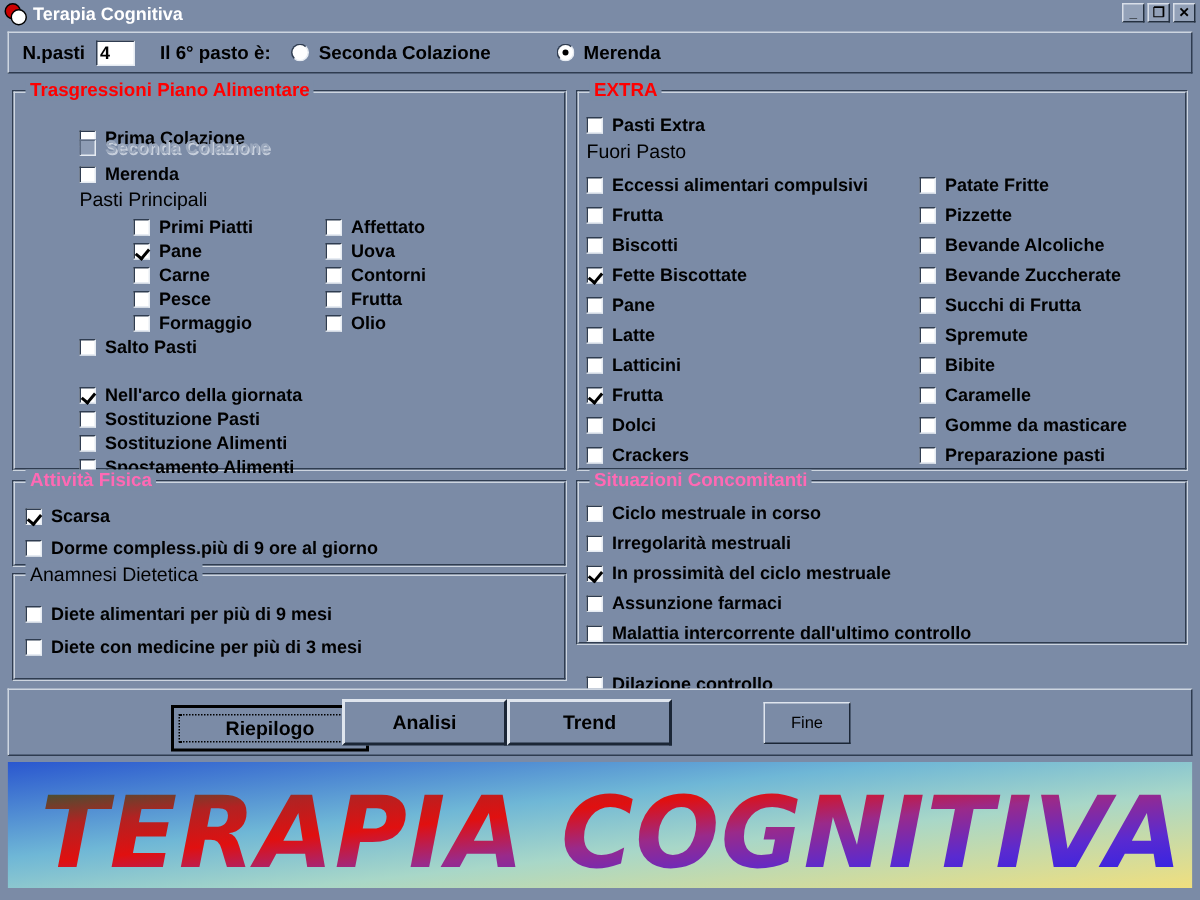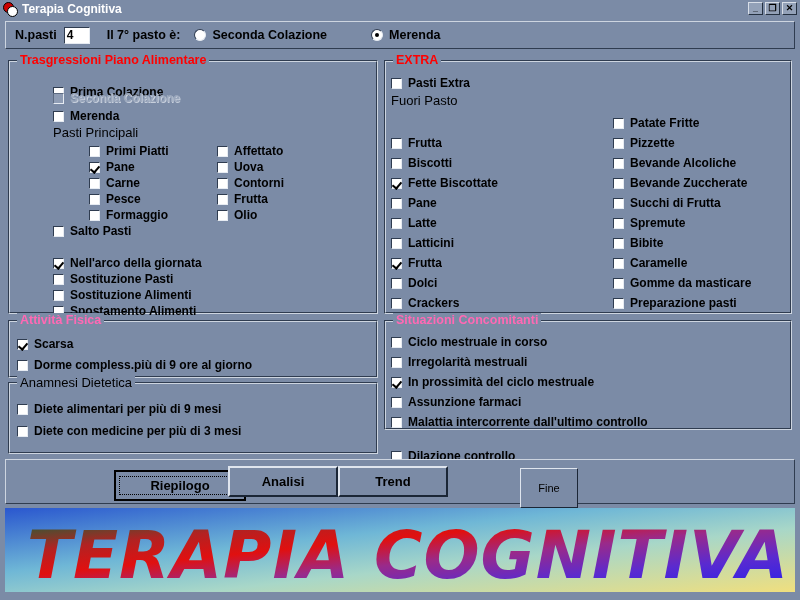--- a/index.html
+++ b/index.html
@@ -149,21 +149,21 @@
     <div class="tb-btns">
       <div class="tb-btn">_</div>
       <div class="tb-btn">❐</div>
       <div class="tb-btn">✕</div>
     </div>
   </div>
 
   <div class="topbar raised">
     <span class="lbl npasti-label">N.pasti</span>
     <div class="npasti-input">4</div>
-    <span class="lbl q-label">Il 7° pasto è:</span>
+    <span class="lbl q-label">Il 6° pasto è:</span>
     <div class="radio-wrap">
       <span class="radio"></span>
       <span class="lbl">Seconda Colazione</span>
     </div>
     <div class="radio-wrap second">
       <span class="radio on"></span>
       <span class="lbl">Merenda</span>
     </div>
   </div>
 
@@ -253,20 +253,24 @@
   <div class="group" style="left:384px;top:60px;width:408px;height:254px;">
     <div class="group-inner"></div>
     <div class="group-title" style="color:#ff0000;">EXTRA</div>
 
     <div class="chk" style="left:6px;top:15px;">
       <span class="box"></span>
       <span class="txt">Pasti Extra</span>
     </div>
     <div class="plainlabel" style="left:6px;top:32px;">Fuori Pasto</div>
 
+    <div class="chk" style="left:6px;top:55px;">
+      <span class="box"></span>
+      <span class="txt">Eccessi alimentari compulsivi</span>
+    </div>
     <div class="chk" style="left:6px;top:75px;">
       <span class="box"></span>
       <span class="txt">Frutta</span>
     </div>
     <div class="chk" style="left:6px;top:95px;">
       <span class="box"></span>
       <span class="txt">Biscotti</span>
     </div>
     <div class="chk" style="left:6px;top:115px;">
       <span class="box on"></span>
@@ -393,21 +397,21 @@
       <span class="txt">Dilazione controllo</span>
     </div>
   </div>
 
   <div class="btnbar raised">
     <div class="btn focus" style="left:108px;top:10px;width:132px;height:31px;">
       <div class="inner">Riepilogo</div>
     </div>
     <div class="btn" style="left:222px;top:6px;width:110px;height:31px;">Analisi</div>
     <div class="btn" style="left:332px;top:6px;width:110px;height:31px;">Trend</div>
-    <div class="btn small" style="left:514px;top:8px;width:58px;height:40px;">Fine</div>
+    <div class="btn small" style="left:503px;top:8px;width:58px;height:28px;">Fine</div>
   </div>
 
   <div class="banner">
     <svg width="790" height="84" viewBox="0 0 790 84" xmlns="http://www.w3.org/2000/svg">
       <defs>
         <linearGradient id="bgg" x1="0" y1="0" x2="1" y2="1">
           <stop offset="0%" stop-color="#2a57cf"></stop>
           <stop offset="38%" stop-color="#6fb7d6"></stop>
           <stop offset="62%" stop-color="#a8d7c8"></stop>
           <stop offset="100%" stop-color="#f0df7e"></stop>

